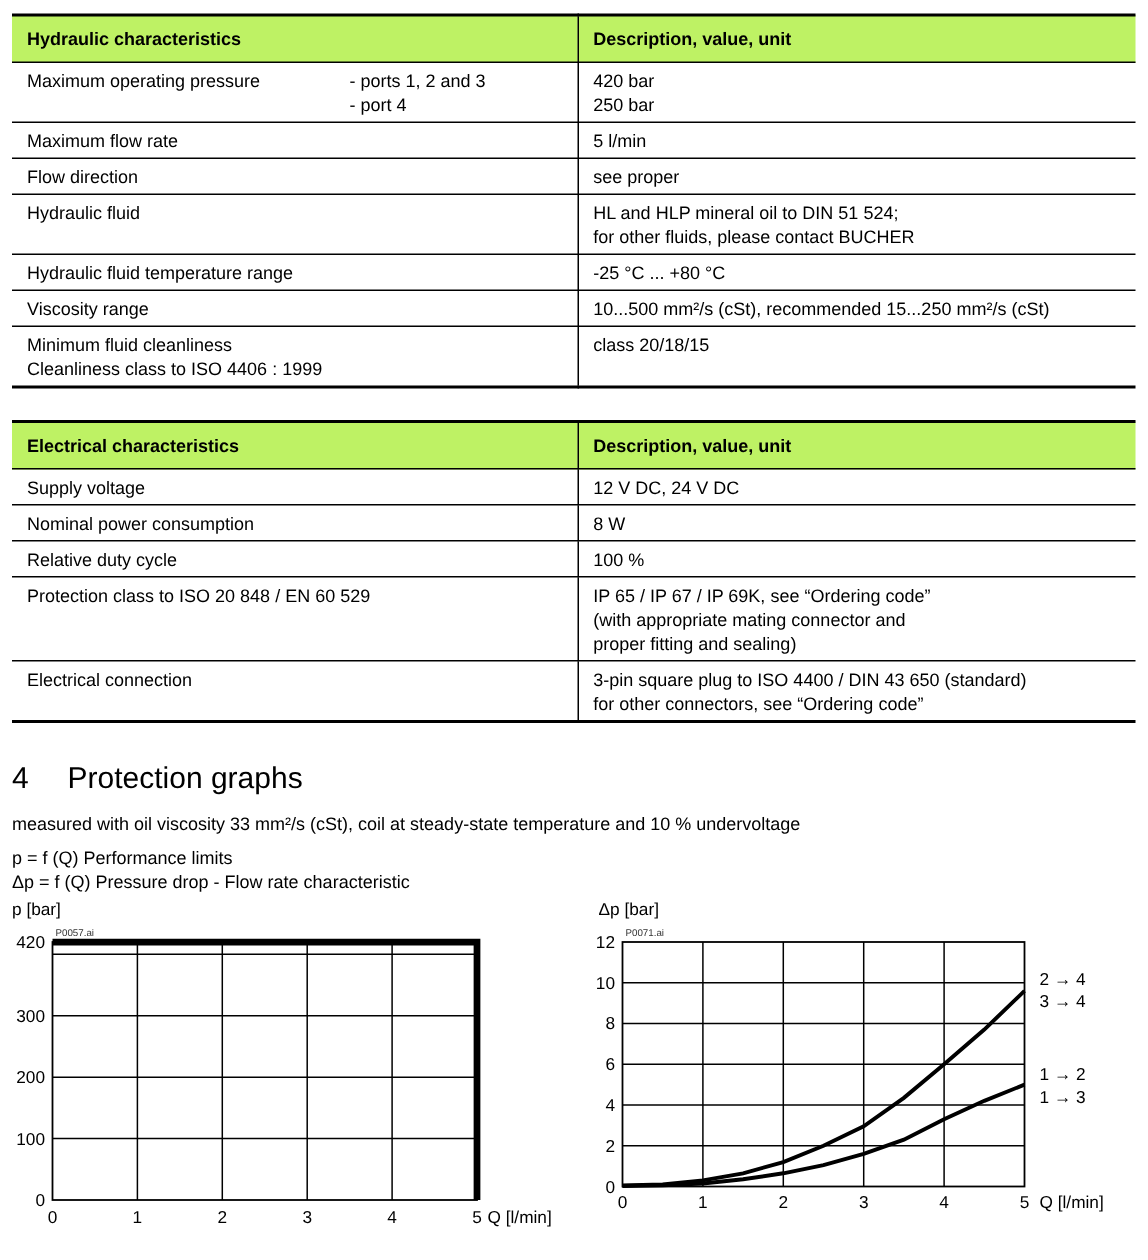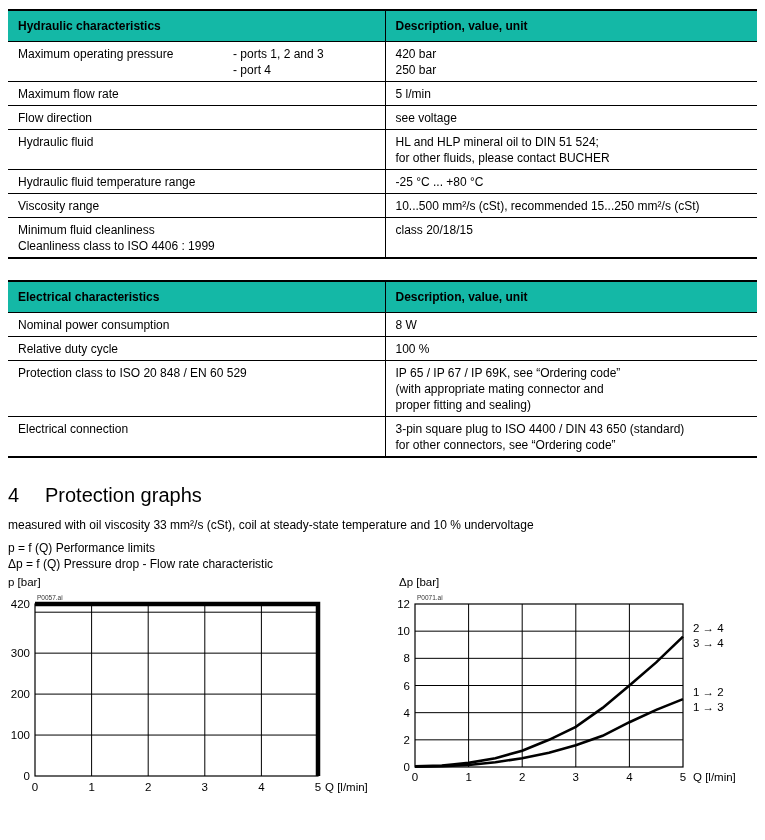--- a/index.html
+++ b/index.html
@@ -17,21 +17,21 @@
     width:749px; margin-left:8px;
     font-size:12px;
     border-top:2px solid #000; border-bottom:2px solid #000;
   }
   table.spec th, table.spec td {
     vertical-align:top; text-align:left;
     padding:4px 10px 3px 10px; line-height:16px;
     border-bottom:1px solid #000;
   }
   table.spec th {
-    background:#14b8a6; font-weight:bold; padding:7px 10px;
+    background:#bef264; font-weight:bold; padding:7px 10px;
   }
   table.spec .c1 { width:377px; border-right:1px solid #000; }
   .pre { white-space:pre-line; }
   .lblflex { display:flex; }
   .lblflex .lbl { width:215px; flex:none; }
   #t-hydraulic { margin-top:9px; }
   #t-electrical { margin-top:21px; }
 
   
   .sec-head { display:flex; margin:24px 0 0 8px; font-size:20px; line-height:26px; }
@@ -74,21 +74,21 @@
           </td>
           <td class="pre">420 bar
 250 bar</td>
         </tr>
         <tr>
           <td class="c1 pre">Maximum flow rate</td>
           <td class="pre">5 l/min</td>
         </tr>
         <tr>
           <td class="c1 pre">Flow direction</td>
-          <td class="pre">see voltage</td>
+          <td class="pre">see proper</td>
         </tr>
         <tr>
           <td class="c1 pre">Hydraulic fluid</td>
           <td class="pre">HL and HLP mineral oil to DIN 51 524;
 for other fluids, please contact BUCHER</td>
         </tr>
         <tr>
           <td class="c1 pre">Hydraulic fluid temperature range</td>
           <td class="pre">-25 °C ... +80 °C</td>
         </tr>
@@ -105,20 +105,24 @@
   </table>
 
   <table class="spec" id="t-electrical">
     <thead>
       <tr>
         <th class="c1">Electrical characteristics</th>
         <th>Description, value, unit</th>
       </tr>
     </thead>
     <tbody id="tb-electrical">
+        <tr>
+          <td class="c1 pre">Supply voltage</td>
+          <td class="pre">12 V DC, 24 V DC</td>
+        </tr>
         <tr>
           <td class="c1 pre">Nominal power consumption</td>
           <td class="pre">8 W</td>
         </tr>
         <tr>
           <td class="c1 pre">Relative duty cycle</td>
           <td class="pre">100 %</td>
         </tr>
         <tr>
           <td class="c1 pre">Protection class to ISO 20 848 / EN 60 529</td>

